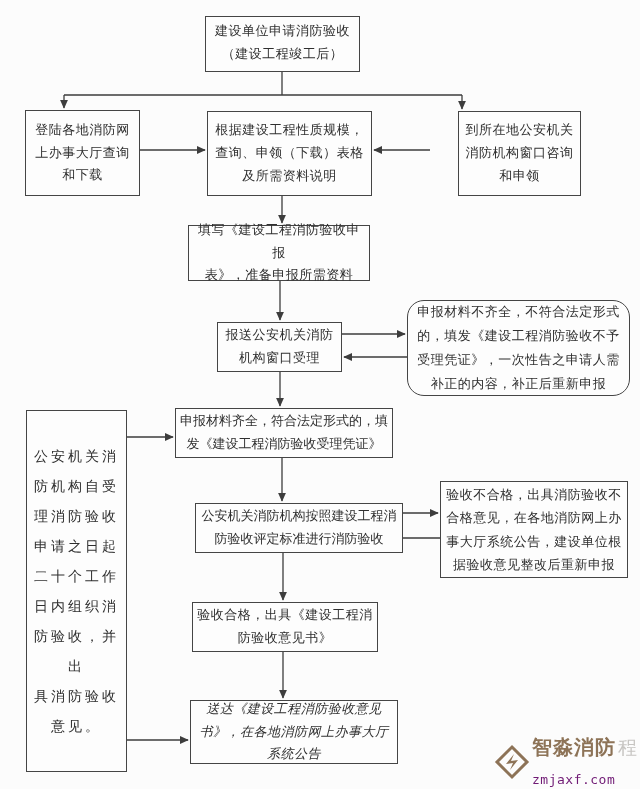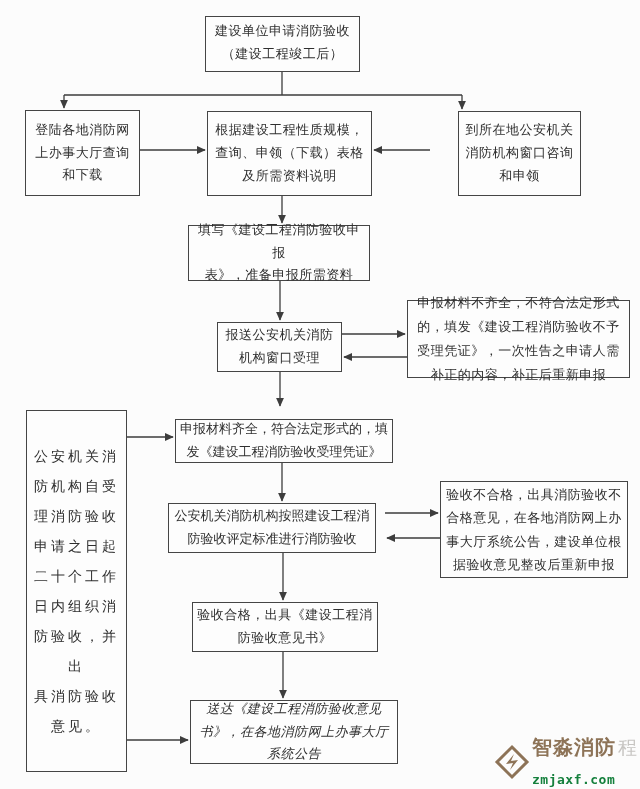--- a/index.html
+++ b/index.html
@@ -62,23 +62,23 @@
     position:relative;
   }
   #wm-ghost{
     color:#c7c5c2;
     font-weight:normal;
     font-size:19px;
     margin-left:2px;
   }
   #wm-domain{
     font-family:"DejaVu Sans Mono", monospace;
-    font-weight:bold;
+    font-weight:normal;
     font-size:13px;
-    color:#15803d;
+    color:#701a75;
     letter-spacing:0.5px;
   }
 </style>
 </head>
 <body>
 
 <div id="canvas">
 
   <svg id="connectors" viewBox="0 0 640 789" xmlns="http://www.w3.org/2000/svg">
     <defs>
@@ -132,39 +132,39 @@
   <div class="node" style="left:430px;top:111px;width:123px;height:85px;margin-left:28px;">到所在地公安机关
 消防机构窗口咨询
 和申领</div>
 
   <div class="node" style="left:188px;top:225px;width:182px;height:56px;">填写《建设工程消防验收申报
 表》，准备申报所需资料</div>
 
   <div class="node" style="left:217px;top:322px;width:125px;height:50px;">报送公安机关消防
 机构窗口受理</div>
 
-  <div class="node" style="left:407px;top:300px;width:223px;height:78px;line-height:1.85;">申报材料不齐全，不符合法定形式
+  <div class="node" style="left:407px;top:300px;width:223px;height:96px;line-height:1.85;border-radius:17px;">申报材料不齐全，不符合法定形式
 的，填发《建设工程消防验收不予
 受理凭证》，一次性告之申请人需
 补正的内容，补正后重新申报</div>
 
-  <div class="node" style="left:175px;top:408px;width:218px;height:44px;letter-spacing:0;margin-top:11px;">申报材料齐全，符合法定形式的，填
+  <div class="node" style="left:175px;top:408px;width:218px;height:50px;letter-spacing:0;">申报材料齐全，符合法定形式的，填
 发《建设工程消防验收受理凭证》</div>
 
   <div class="node tall" style="left:26px;top:410px;width:101px;height:362px;">公安机关消
 防机构自受
 理消防验收
 申请之日起
 二十个工作
 日内组织消
 防验收，并出
 具消防验收
 意见。</div>
 
-  <div class="node" style="left:168px;top:503px;width:208px;height:50px;letter-spacing:0;">公安机关消防机构按照建设工程消
+  <div class="node" style="left:195px;top:503px;width:208px;height:50px;letter-spacing:0;">公安机关消防机构按照建设工程消
 防验收评定标准进行消防验收</div>
 
   <div class="node" style="left:440px;top:481px;width:188px;height:97px;line-height:1.8;">验收不合格，出具消防验收不
 合格意见，在各地消防网上办
 事大厅系统公告，建设单位根
 据验收意见整改后重新申报</div>
 
   <div class="node" style="left:192px;top:602px;width:186px;height:50px;">验收合格，出具《建设工程消
 防验收意见书》</div>
 

